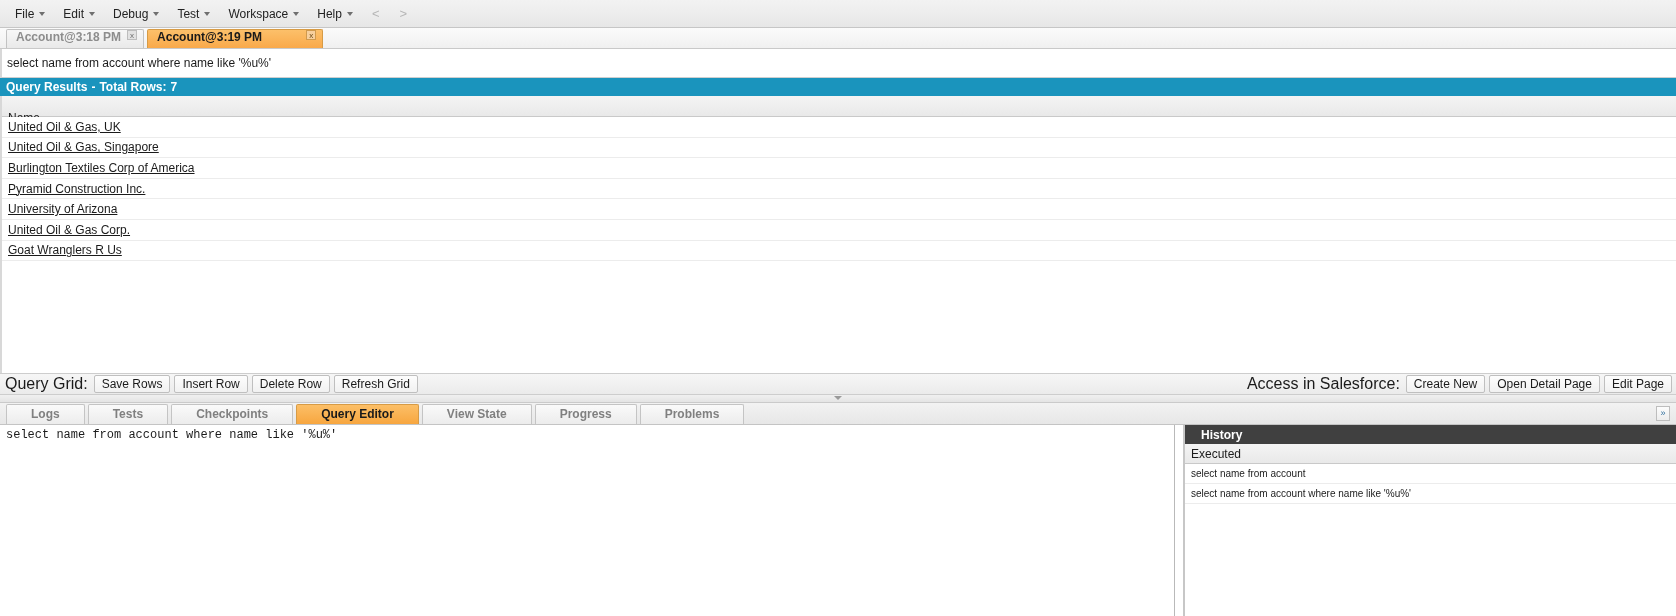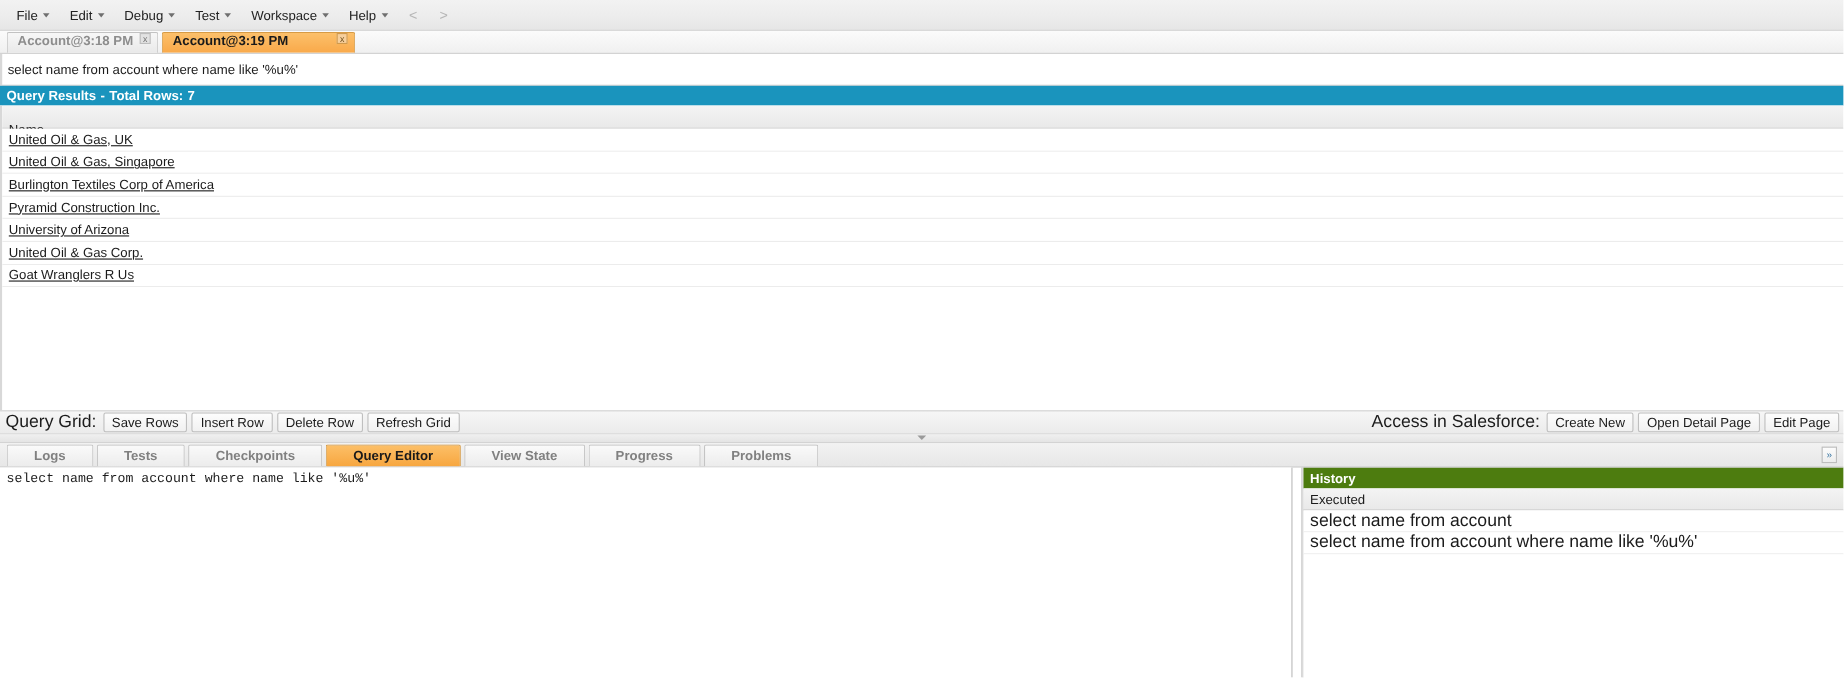--- a/index.html
+++ b/index.html
@@ -329,48 +329,48 @@
   .history-pane {
     flex: 1 1 auto;
     display: flex;
     flex-direction: column;
     background: #ffffff;
     min-width: 0;
     border-left: 1px solid #c7c7c7;
   }
   .history-header {
     height: 19px;
-    background: #4d7c0f;
+    background: #404040;
     color: #ffffff;
     font-size: 12px;
     font-weight: bold;
     display: flex;
     align-items: center;
-    padding-left: 6px;
+    padding-left: 16px;
     box-sizing: border-box;
     flex: 0 0 auto;
   }
   .history-colhead {
     height: 20px;
     background: linear-gradient(to bottom, #f4f4f4 0%, #e9e9e9 100%);
     border-bottom: 1px solid #c9c9c9;
     display: flex;
     align-items: center;
     padding-left: 6px;
     font-size: 12px;
     color: #1b1b1b;
     box-sizing: border-box;
     flex: 0 0 auto;
   }
   .history-row {
     height: 19.6px;
     display: flex;
     align-items: center;
     padding-left: 6px;
-    font-size: 16px;
+    font-size: 10px;
     color: #1b1b1b;
     border-bottom: 1px solid #ececec;
     background: #ffffff;
     box-sizing: border-box;
     white-space: nowrap;
     flex: 0 0 auto;
     cursor: default;
   }
   .history-filler { flex: 1 1 auto; background: #ffffff; }
 </style>

